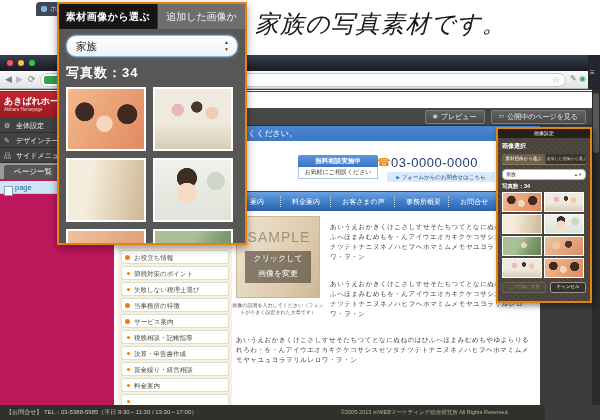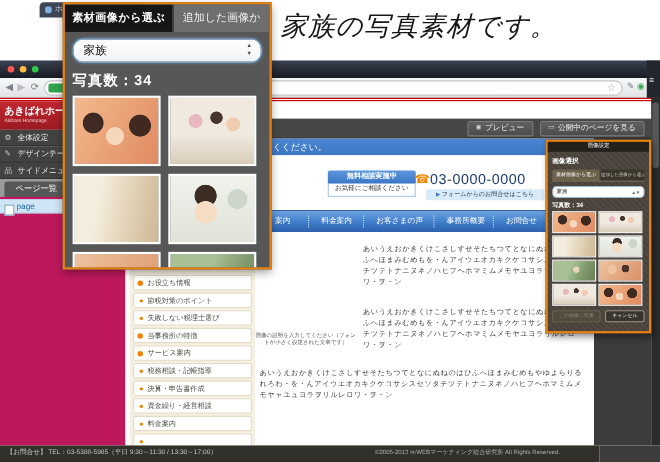--- a/index.html
+++ b/index.html
@@ -205,20 +205,27 @@
         <div class="smrow"><span class="dot"></span><span>当事務所の特徴</span></div>
         <div class="smrow"><span class="dot"></span><span>サービス案内</span></div>
         <div class="smrow sub"><span class="dot"></span><span>税務相談・記帳指導</span></div>
         <div class="smrow sub"><span class="dot"></span><span>決算・申告書作成</span></div>
         <div class="smrow sub"><span class="dot"></span><span>資金繰り・経営相談</span></div>
         <div class="smrow sub"><span class="dot"></span><span>料金案内</span></div>
         <div class="smrow sub">
             <span class="dot"></span>
           </div>
       </div>
+      <div class="abs sample">
+        <div class="abs samplbl">SAMPLE</div>
+        <div class="abs samploverlay">
+          <div>クリックして</div>
+          <div>画像を変更</div>
+        </div>
+      </div>
       <div class="abs caption">画像の説明を入力してください（フォントが小さく設定された文章です）</div>
       <div class="abs para" style="left:216px;top:11px;width:200px;">あいうえおかきくけこさしすせそたちつてとなにぬねのはひふへほまみむめもを・んアイウエオカキクケコサシスセソタチツテトナニヌネノハヒフヘホマミムメモヤユヨラリルレロワ・ヲ・ン</div>
       <div class="abs para" style="left:216px;top:68px;width:200px;">あいうえおかきくけこさしすせそたちつてとなにぬねのはひふへほまみむめもを・んアイウエオカキクケコサシスセソタチツテトナニヌネノハヒフヘホマミムメモヤユヨラリルレロワ・ヲ・ン</div>
       <div class="abs para" style="left:122px;top:124px;width:294px;">あいうえおかきくけこさしすせそたちつてとなにぬねのはひふへほまみむめもやゆよらりるれろわ・を・んアイウエオカキクケコサシスセソタチツテトナニヌネノハヒフヘホマミムメモヤャユュヨラヲリルレロワ・ヲ・ン</div>
     </div>
   </div>
 
   <div class="abs scrollbar"></div>
   <div class="abs thumbbar"></div>
   <div class="abs footer">

